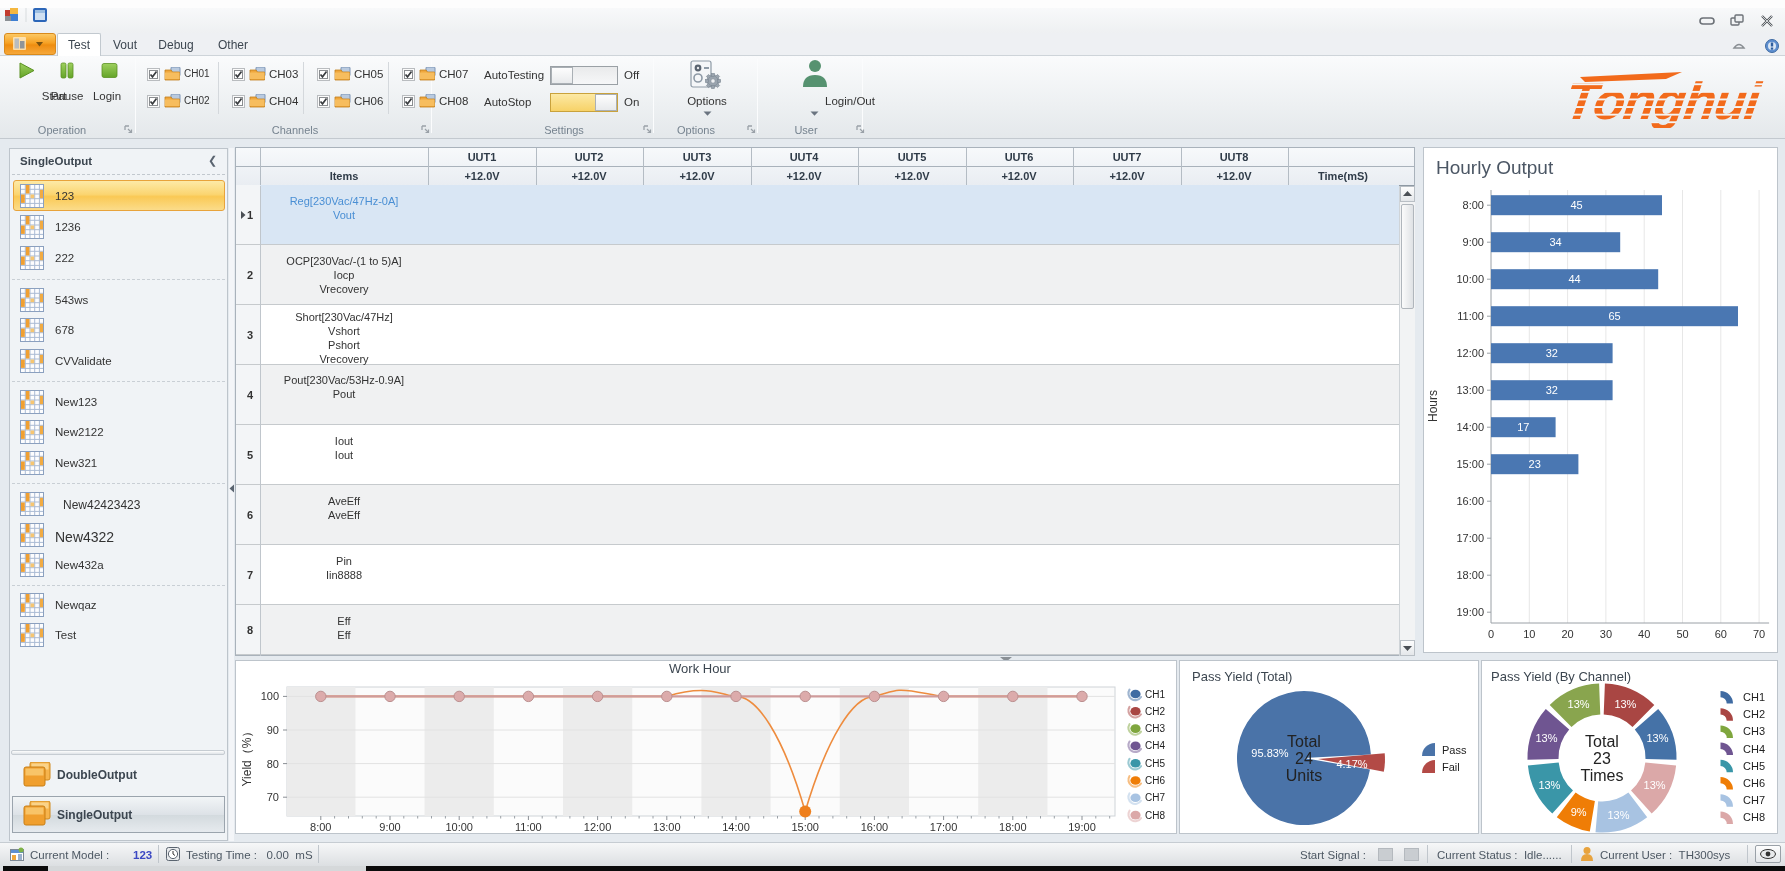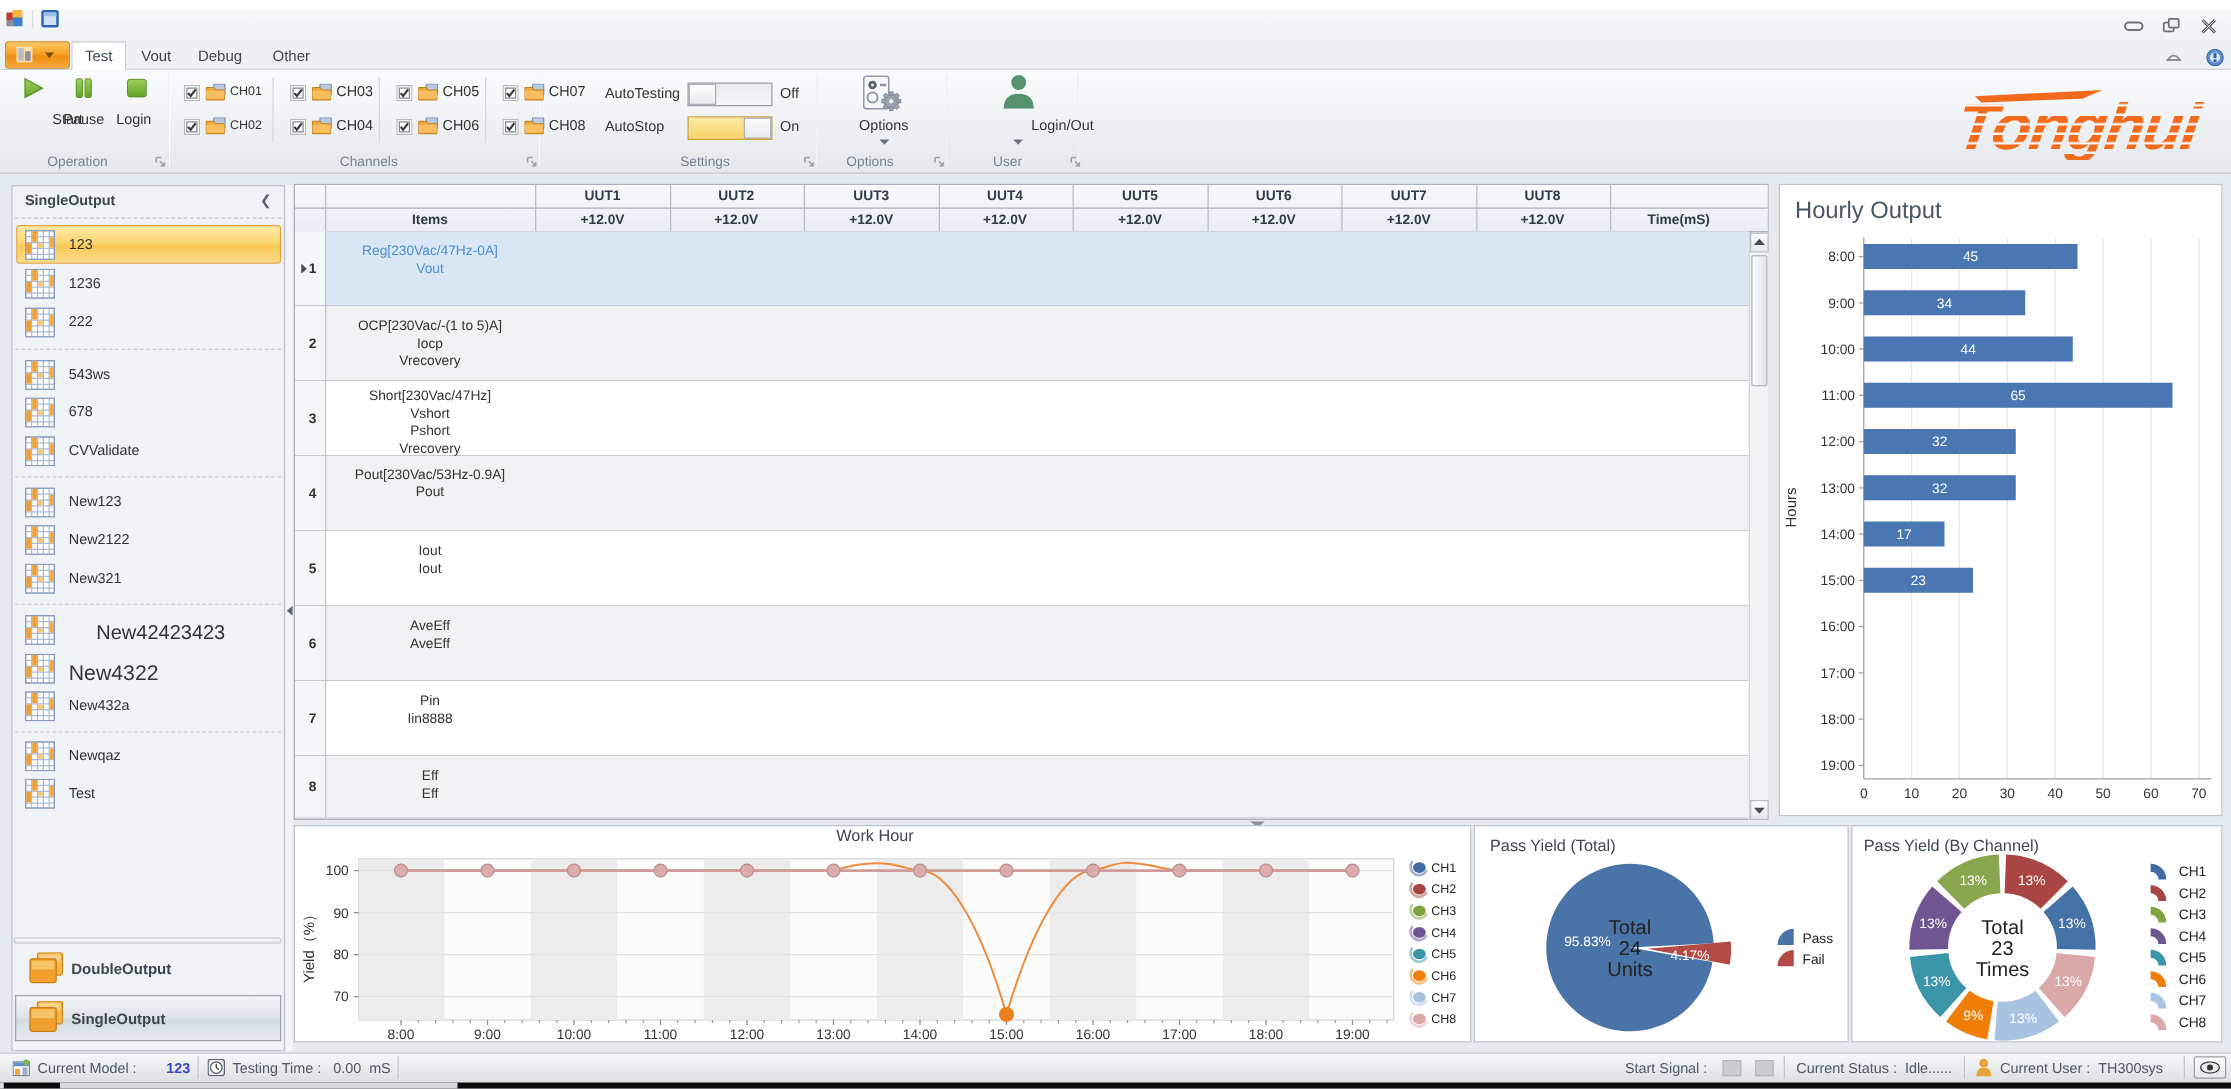--- a/index.html
+++ b/index.html
@@ -358,33 +358,33 @@
 <rect x="0.5" y="0.5" width="23" height="23" fill="#fdfdfe" stroke="#8ba0bf"></rect>
 <g stroke="#aabbd4" stroke-width="1">
 <path d="M0.5,5.3 h23 M0.5,10 h23 M0.5,14.7 h23 M0.5,19.4 h23 M5.3,0.5 v23 M10,0.5 v23 M14.7,0.5 v23 M19.4,0.5 v23"></path>
     </g>
 <rect x="5.8" y="1" width="3.7" height="8.5" fill="#f0a032"></rect>
 <rect x="1" y="10.5" width="3.8" height="8.4" fill="#f0a032"></rect>
 <rect x="19.9" y="5.8" width="3.6" height="8.4" fill="#f2ab42"></rect>
 <rect x="10.5" y="10.5" width="3.7" height="3.7" fill="#f7c671"></rect>
 <rect x="0.5" y="0.5" width="23" height="23" fill="none" stroke="#8ba0bf"></rect>
   </svg>
-<div class="lbl" style="left:62px;top:498px;font-size:16px;padding-left:15px;">New42423423</div>
+<div class="lbl" style="left:48px;top:498px;font-size:12px;padding-left:15px;">New42423423</div>
 <svg class="abs" style="left:20px;top:523px" width="24" height="24">
 <rect x="0.5" y="0.5" width="23" height="23" fill="#fdfdfe" stroke="#8ba0bf"></rect>
 <g stroke="#aabbd4" stroke-width="1">
 <path d="M0.5,5.3 h23 M0.5,10 h23 M0.5,14.7 h23 M0.5,19.4 h23 M5.3,0.5 v23 M10,0.5 v23 M14.7,0.5 v23 M19.4,0.5 v23"></path>
     </g>
 <rect x="5.8" y="1" width="3.7" height="8.5" fill="#f0a032"></rect>
 <rect x="1" y="10.5" width="3.8" height="8.4" fill="#f0a032"></rect>
 <rect x="19.9" y="5.8" width="3.6" height="8.4" fill="#f2ab42"></rect>
 <rect x="10.5" y="10.5" width="3.7" height="3.7" fill="#f7c671"></rect>
 <rect x="0.5" y="0.5" width="23" height="23" fill="none" stroke="#8ba0bf"></rect>
   </svg>
-<div class="lbl" style="left:55px;top:529px;font-size:17px;">New4322</div>
+<div class="lbl" style="left:55px;top:529px;font-size:14px;">New4322</div>
 <svg class="abs" style="left:20px;top:553px" width="24" height="24">
 <rect x="0.5" y="0.5" width="23" height="23" fill="#fdfdfe" stroke="#8ba0bf"></rect>
 <g stroke="#aabbd4" stroke-width="1">
 <path d="M0.5,5.3 h23 M0.5,10 h23 M0.5,14.7 h23 M0.5,19.4 h23 M5.3,0.5 v23 M10,0.5 v23 M14.7,0.5 v23 M19.4,0.5 v23"></path>
     </g>
 <rect x="5.8" y="1" width="3.7" height="8.5" fill="#f0a032"></rect>
 <rect x="1" y="10.5" width="3.8" height="8.4" fill="#f0a032"></rect>
 <rect x="19.9" y="5.8" width="3.6" height="8.4" fill="#f2ab42"></rect>
 <rect x="10.5" y="10.5" width="3.7" height="3.7" fill="#f7c671"></rect>
 <rect x="0.5" y="0.5" width="23" height="23" fill="none" stroke="#8ba0bf"></rect>

